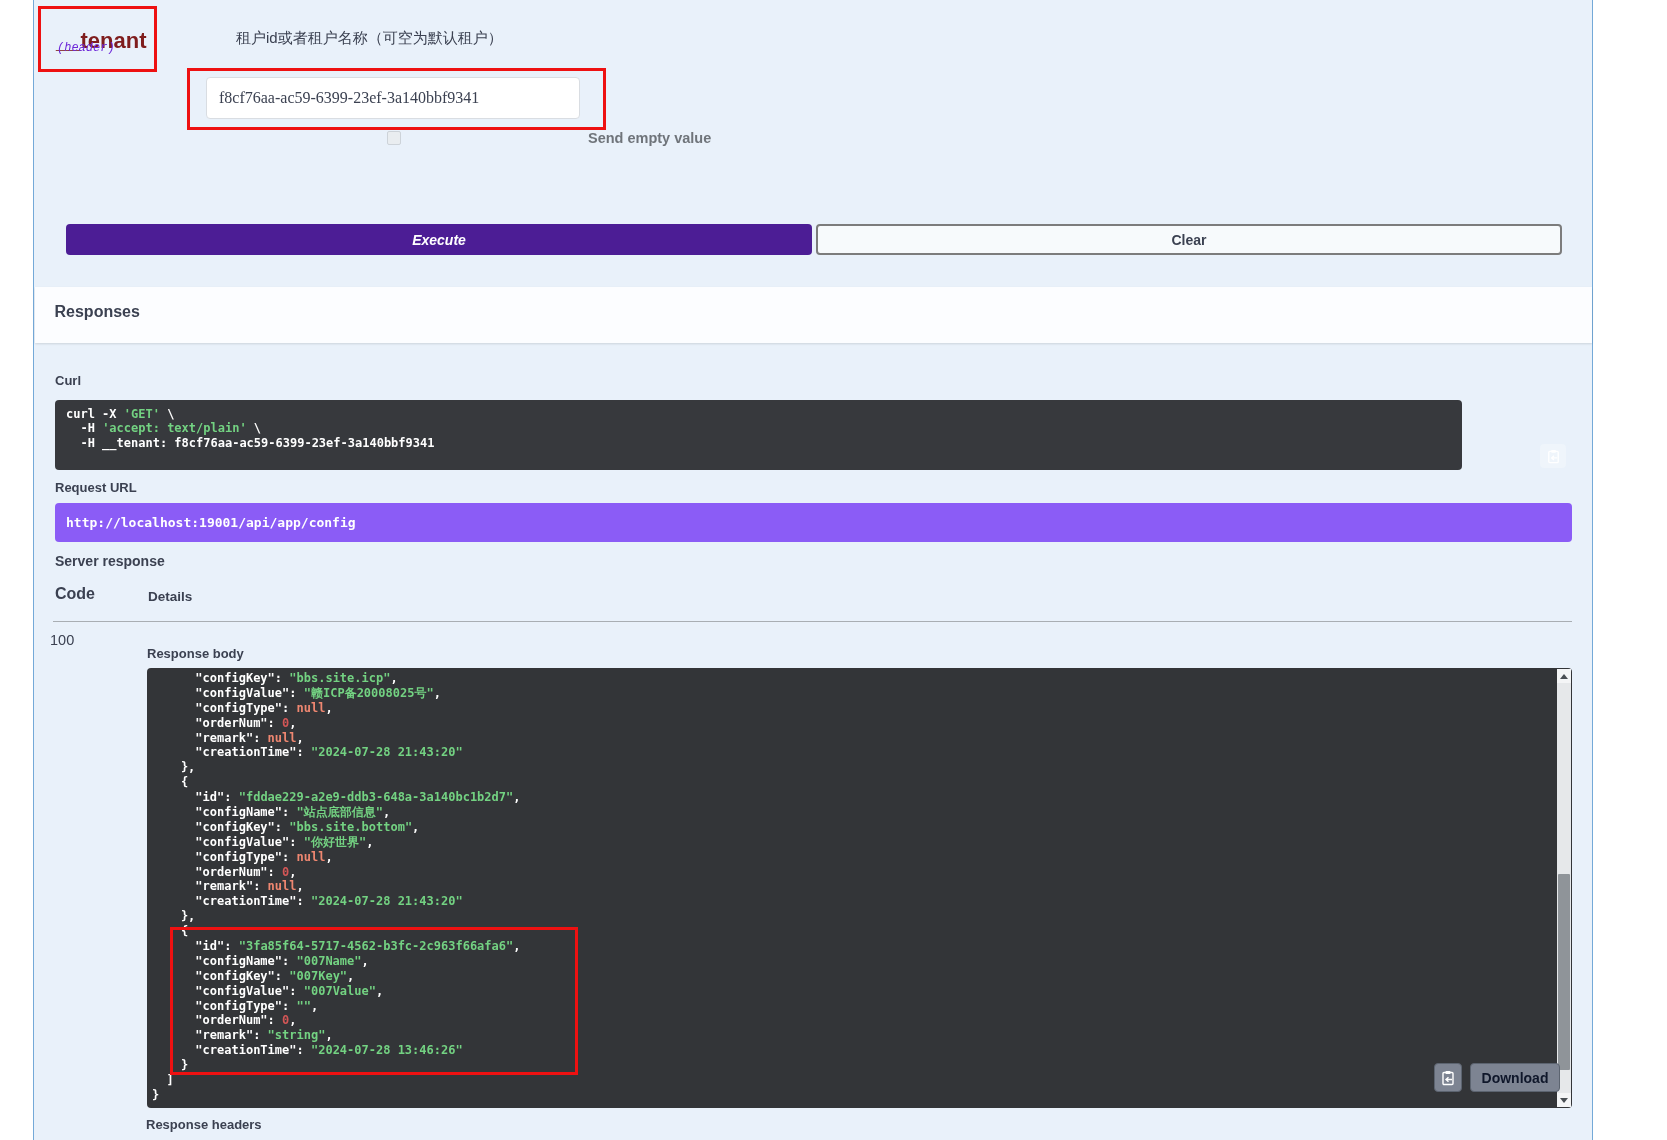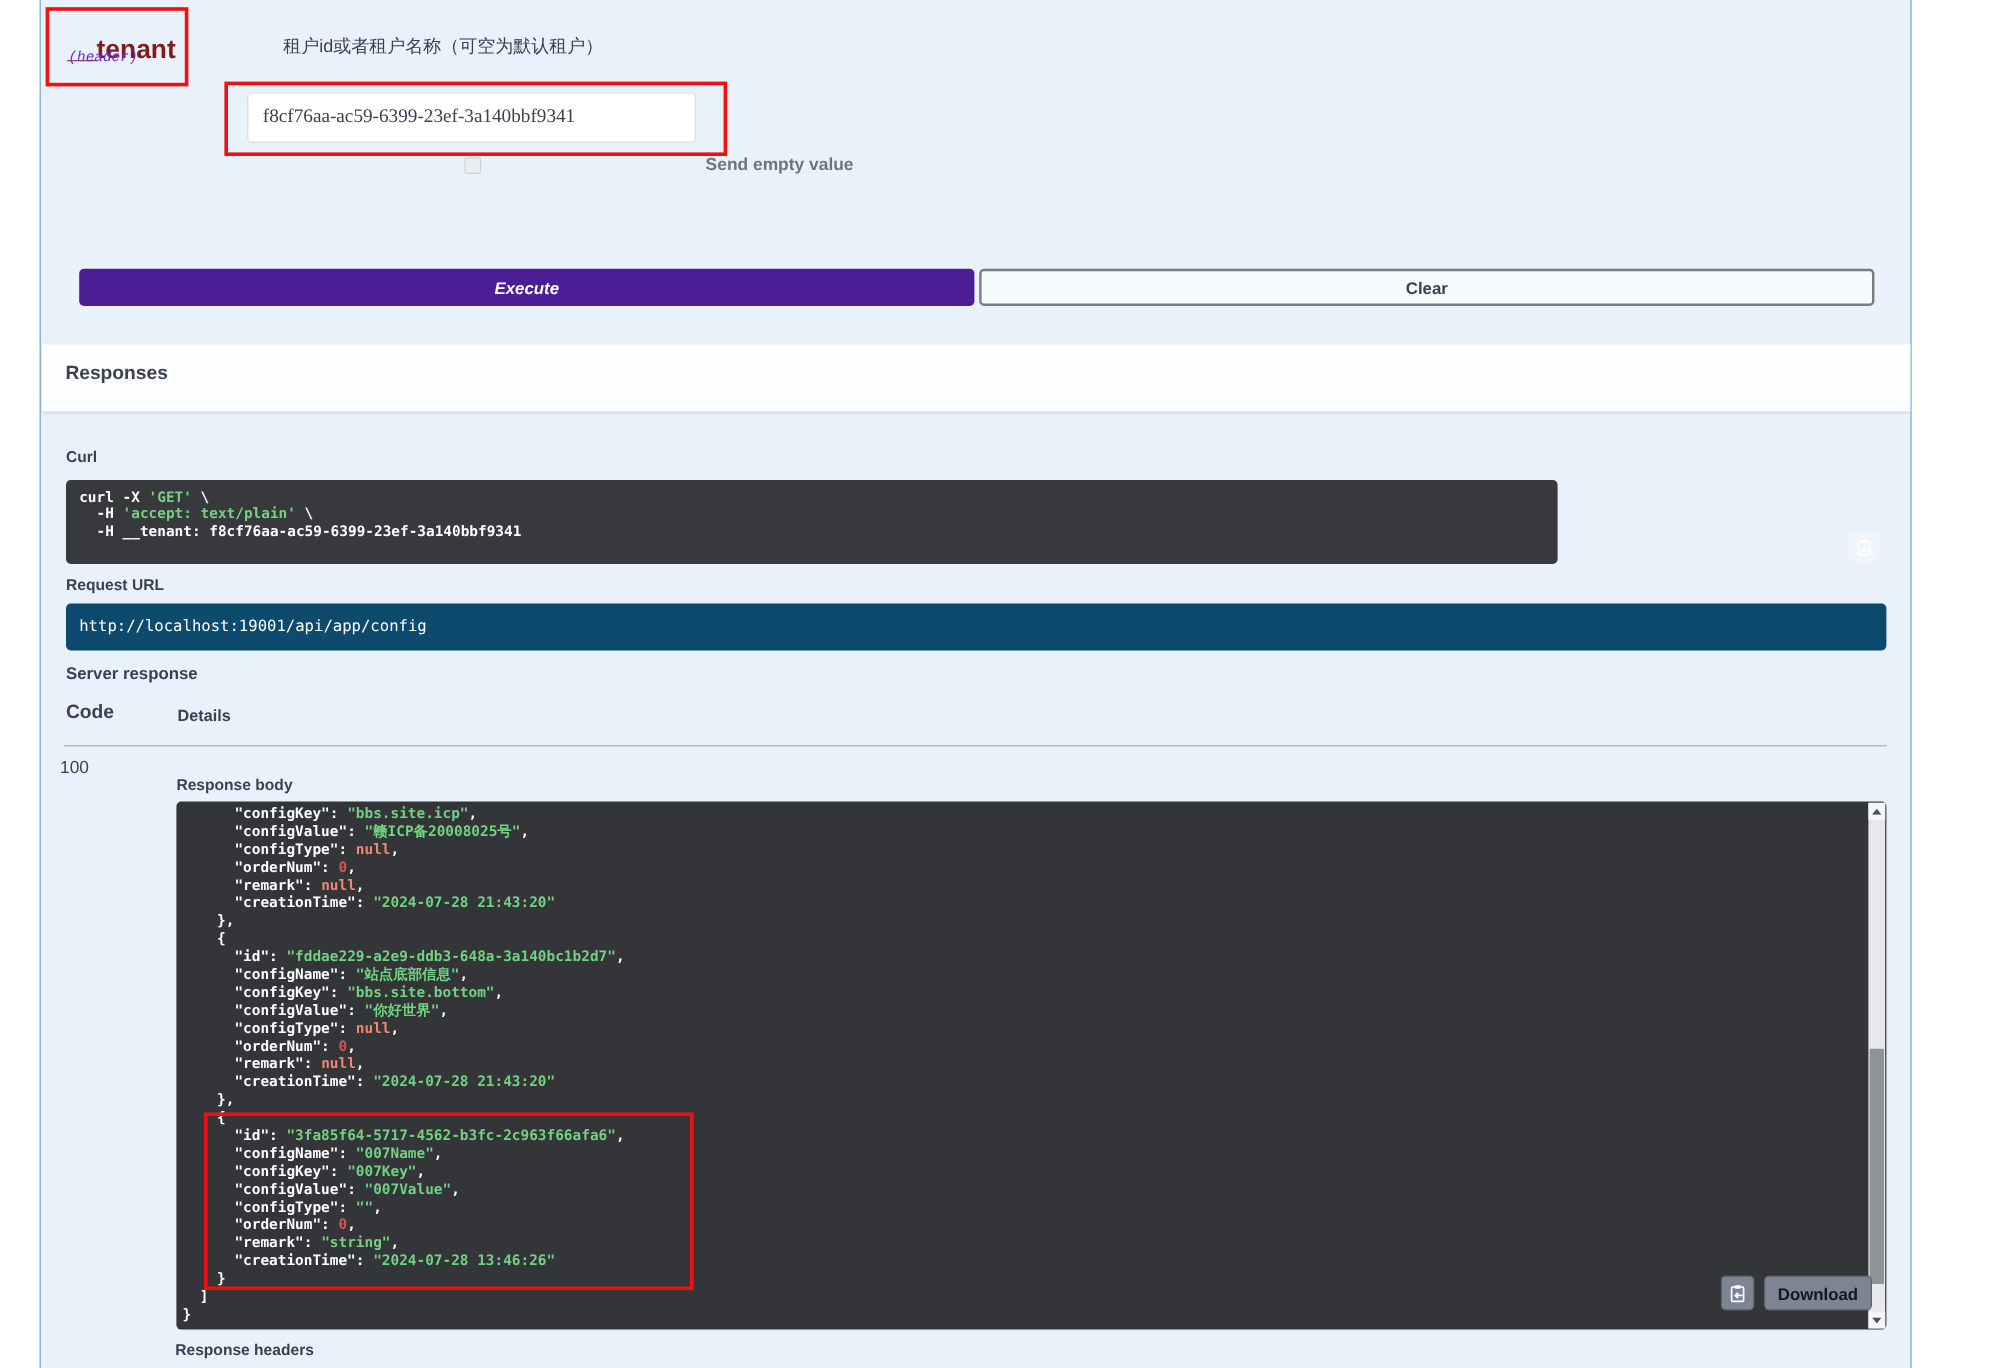--- a/index.html
+++ b/index.html
@@ -33,26 +33,26 @@
 
   
   #responses-band { position:absolute; left:34.5px; top:287px; width:1557px; height:56px;
                     background:#fcfdff; box-shadow:0 1px 2px rgba(0,0,0,0.12); }
   #responses-title { position:absolute; left:20px; top:16px; font-size:16px; font-weight:bold; color:#3b4151; }
 
   .section-label { position:absolute; font-size:13px; font-weight:bold; color:#3b4151; }
 
   .darkblock { position:absolute; background:#37393d; border-radius:4px;
                font-family:"DejaVu Sans Mono", monospace; color:#fff; }
-  #curl-block { left:55px; top:400px; width:1243px; height:70px; padding:7px 0 0 11px;
+  #curl-block { left:55px; top:400px; width:1407px; height:70px; padding:7px 0 0 11px;
                 font-size:12px; font-weight:bold; }
   #curl-block .cl { white-space:pre; line-height:14.3px; height:14.3px; }
 
   #requrl-block { left:55px; top:503px; width:1517px; height:39px; padding:12px 0 0 11px;
-                  font-size:13px; font-weight:normal; background:#0c4a6e; }
+                  font-size:13px; font-weight:bold; background:#8b5cf6; }
   #requrl-block .cl { white-space:pre; }
 
   .seg-w { color:#ffffff; }
   .seg-k { color:#ffffff; }
   .seg-s { color:#73d282; }
   .seg-n { color:#d25656; }
   .seg-l { color:#ef8771; }
 
   
   .copy-btn { position:absolute; width:26px; height:24px; border-radius:4px; background:rgba(255,255,255,0.28);

